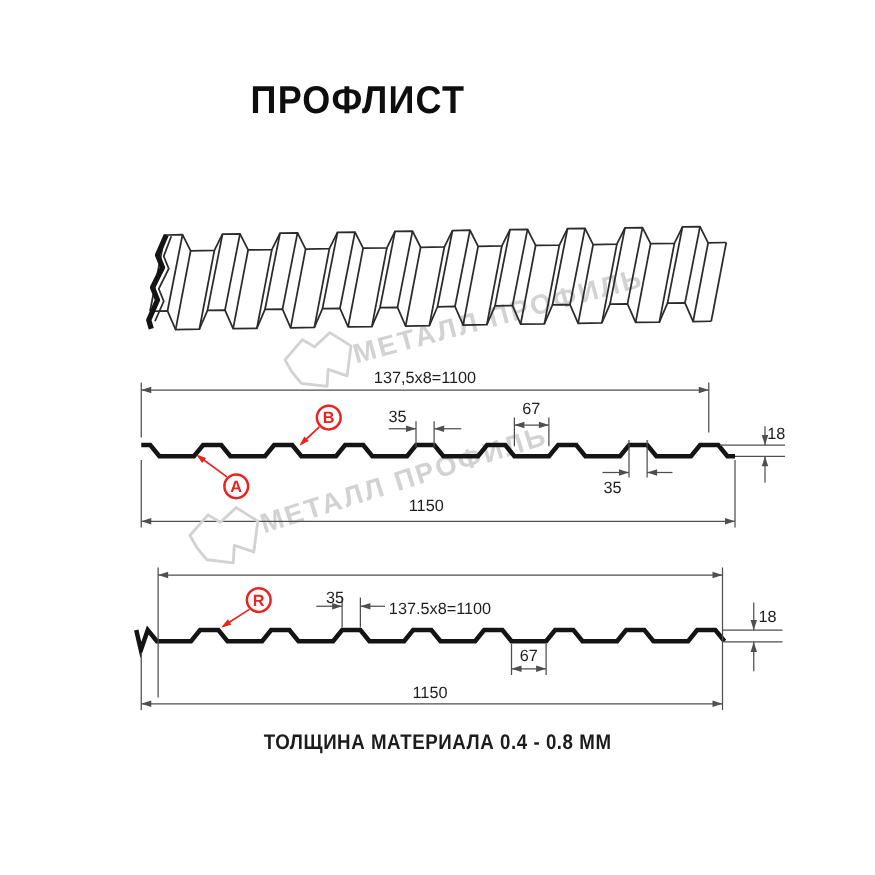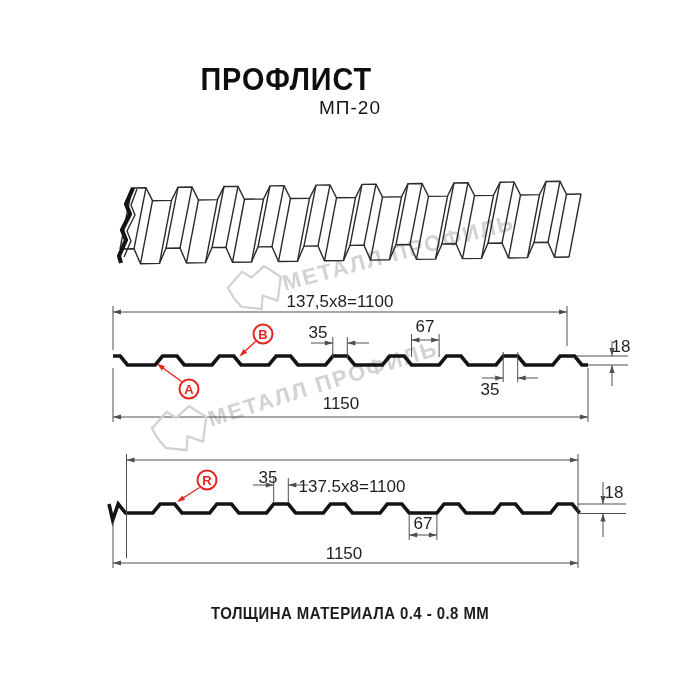--- a/index.html
+++ b/index.html
@@ -7,24 +7,24 @@
          font-family:"Liberation Sans",sans-serif;}
   .layer{position:absolute;left:0;top:0;width:700px;height:700px;}
   #wm-layer{z-index:1;}
   #draw-layer{z-index:2;}
   #text-layer{z-index:3;pointer-events:none;}
   .title{position:absolute;left:0;top:62px;width:572px;text-align:center;
          font-size:31px;font-weight:800;color:#0e0e0e;letter-spacing:1px;}
   .title span{display:inline-block;transform:scaleX(.93);}
   .subtitle{position:absolute;left:0;top:97px;width:700px;text-align:center;
          font-size:19px;font-weight:500;color:#151515;letter-spacing:1px;}
-  .footer{position:absolute;left:0;top:604px;width:700px;text-align:center;
+  .footer{position:absolute;left:0;top:584px;width:700px;text-align:center;
          font-size:17px;font-weight:700;color:#1c1c1c;}
   .footer span{display:inline-block;transform:scaleX(.88);letter-spacing:.5px;}
-  .dim{position:absolute;transform:translate(-50%,-50%);font-size:17px;color:#1f1f1f;
+  .dim{position:absolute;transform:translate(-50%,-50%);font-size:13px;color:#1f1f1f;
        white-space:nowrap;}
   .lbl{position:absolute;width:21px;height:21px;border-radius:50%;
        box-sizing:border-box;text-align:center;line-height:17px;
        font-size:13px;font-weight:bold;transform:translate(-50%,-50%);background:transparent;}
   .wm-text{position:absolute;height:26px;line-height:26px;font-size:22px;font-weight:bold;
        letter-spacing:2px;white-space:nowrap;transform-origin:0 50%;}
 </style>
 </head>
 <body>
 
@@ -156,21 +156,20 @@
       <line x1="255.5" y1="341.5" x2="241" y2="355" class="red"></line>
       <polygon points="239.5,356.5 243.46599999999998,349.108 247.054,352.85200000000003" class="redar"></polygon>
       <line x1="199.5" y1="487.5" x2="178.5" y2="501" class="red"></line>
       <polygon points="177,502 182.29,495.416 185.15,499.78400000000005" class="redar"></polygon>
       <polygon points="1,17 15,4 23,10 35,1 49,12 44,33 31,27 29,39 11,35 5,26" class="wm" transform="translate(227,266) scale(1.12) rotate(-6,25,20)"></polygon>
       <polygon points="1,17 15,4 23,10 35,1 49,12 44,33 31,27 29,39 11,35 5,26" class="wm" transform="translate(151,406) scale(1.15) rotate(-6,25,20)"></polygon>
     </svg>
 
   <div class="layer" id="text-layer">
     <div class="title"><span>ПРОФЛИСТ</span></div>
-    <div class="subtitle">МП-20</div>
 
     <span class="dim" style="left:340px;top:302px;">137,5x8=1100</span>
     <span class="dim" style="left:318px;top:333px;">35</span>
     <span class="dim" style="left:425px;top:327px;">67</span>
     <span class="dim" style="left:490px;top:390px;">35</span>
     <span class="dim" style="left:621px;top:347px;">18</span>
     <span class="dim" style="left:341px;top:404px;">1150</span>
 
     <span class="dim" style="left:352px;top:451px;margin-top:36px;">137.5x8=1100</span>
     <span class="dim" style="left:268px;top:478px;">35</span>

